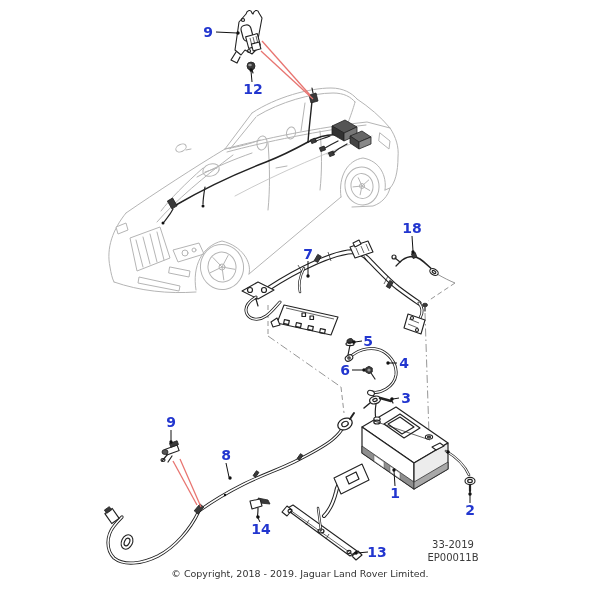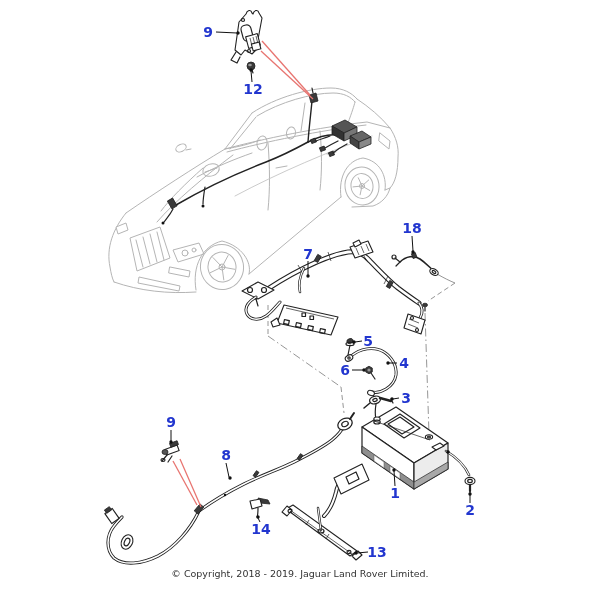--- a/index.html
+++ b/index.html
@@ -349,16 +349,20 @@
   <div class="callout" style="left:345px;top:370px">6</div>
   <div class="callout" style="left:308px;top:254px">7</div>
   <div class="callout" style="left:226px;top:455px">8</div>
   <div class="callout" style="left:208px;top:32px">9</div>
   <div class="callout" style="left:253px;top:89px">12</div>
   <div class="callout" style="left:412px;top:228px">18</div>
   <div class="callout" style="left:261px;top:529px">14</div>
   <div class="callout" style="left:377px;top:552px">13</div>
   <div class="callout" style="left:171px;top:422px">9</div>
 
+  <div class="figref">
+    <div>33-2019</div>
+    <div>EP00011B</div>
+  </div>
 
   <div class="copyright">© Copyright, 2018 - 2019. Jaguar Land Rover Limited.</div>
 
 </div>
 
 </body></html>

